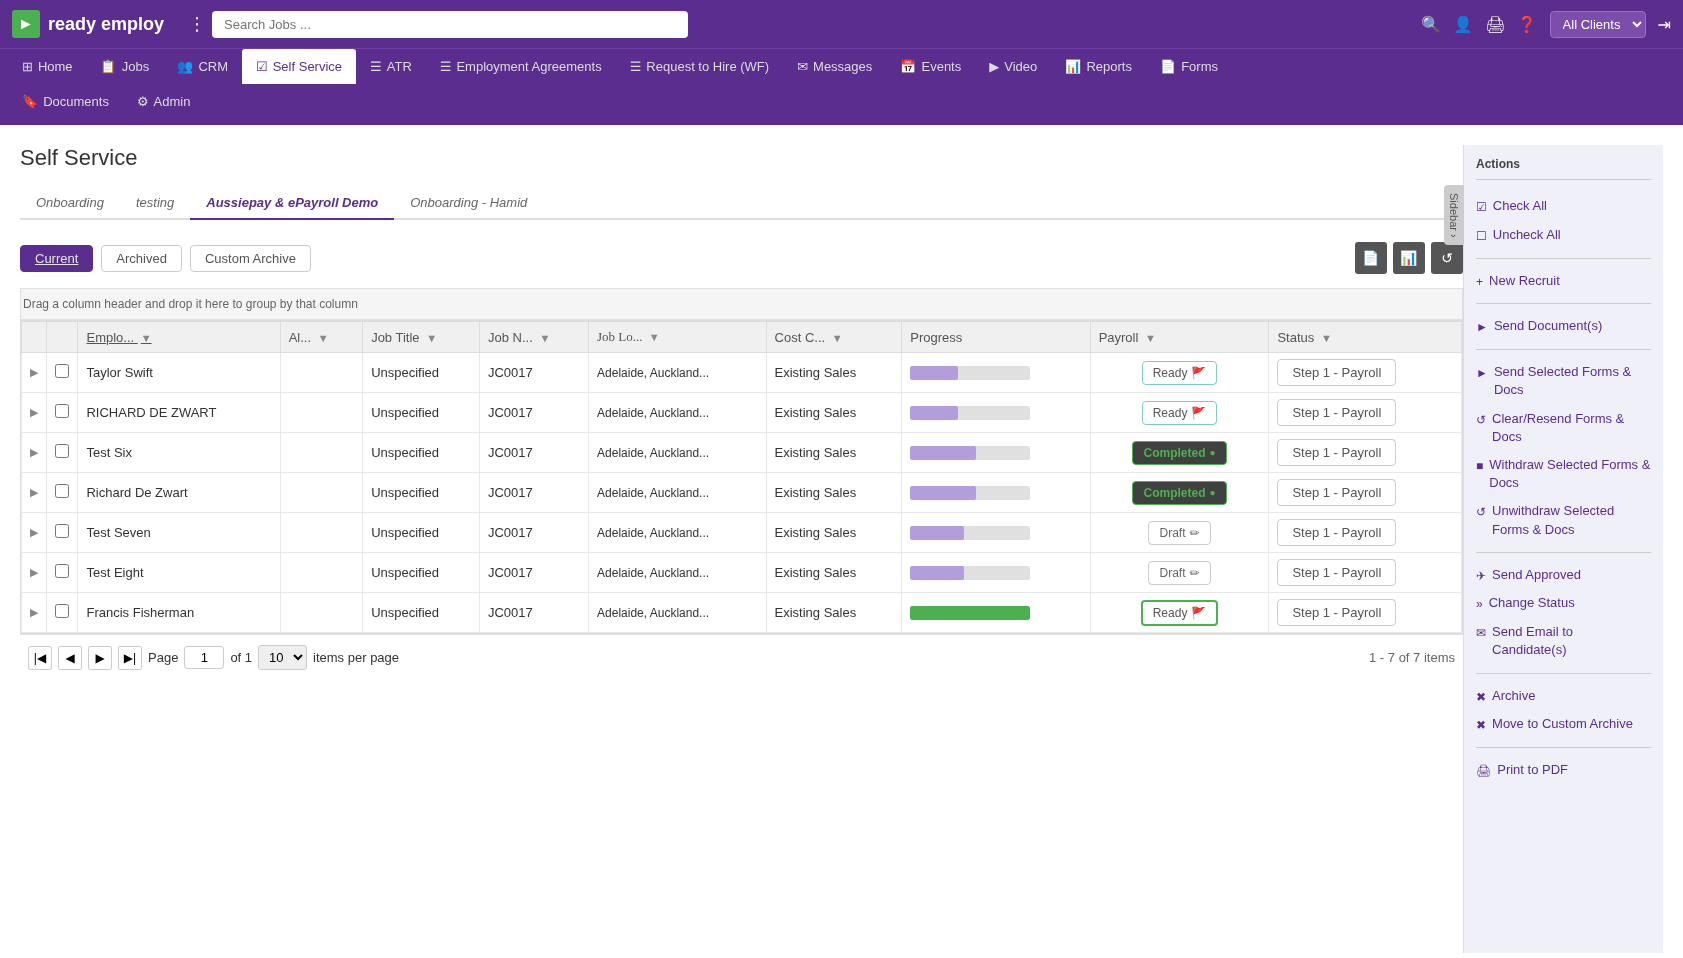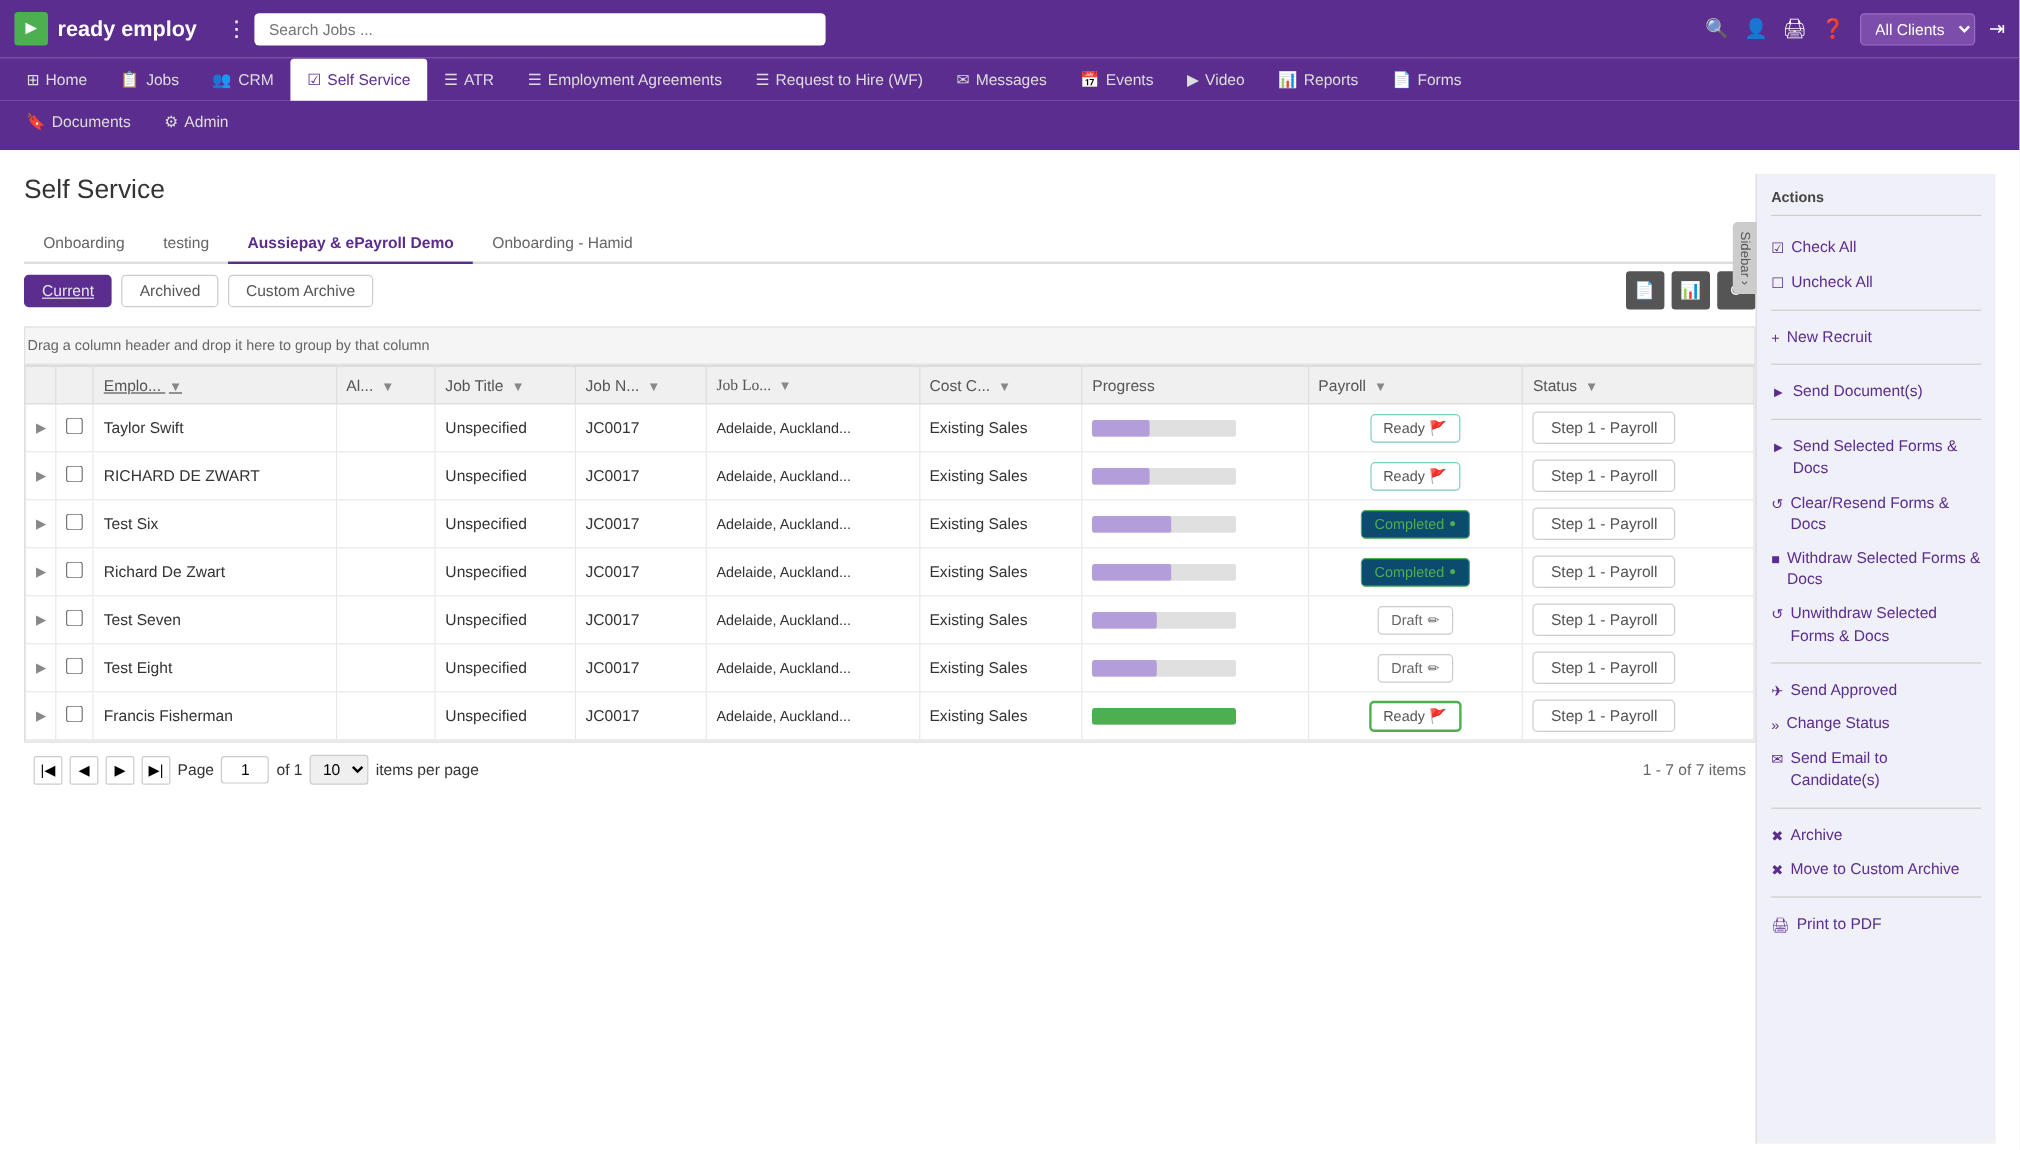--- a/index.html
+++ b/index.html
@@ -130,21 +130,22 @@
       font-weight: normal;
       margin-bottom: 16px;
       color: #333;
     }
 
     
     .tabs {
       display: flex;
       gap: 0;
       border-bottom: 2px solid #ddd;
-      margin-bottom: 6px;
+      margin-bottom: 22px;
+      font-style: italic;
     }
     .tab {
       padding: 8px 16px;
       cursor: pointer;
       color: #666;
       font-size: 13px;
       border-bottom: 2px solid transparent;
       margin-bottom: -2px;
     }
     .tab.active {
@@ -260,21 +261,22 @@
       white-space: nowrap;
     }
     .badge-ready {
       border: 1px solid #80cbc4;
       color: #555;
       background: white;
     }
     .badge-completed {
       border: 1px solid #4caf50;
       color: #4caf50;
-      background: #0c4a6e;
+      background: #404040;
+      font-weight: bold;
     }
     .badge-draft {
       border: 1px solid #ccc;
       color: #666;
       background: white;
     }
     .badge-ready.highlighted {
       border: 2px solid #4caf50;
     }
 

